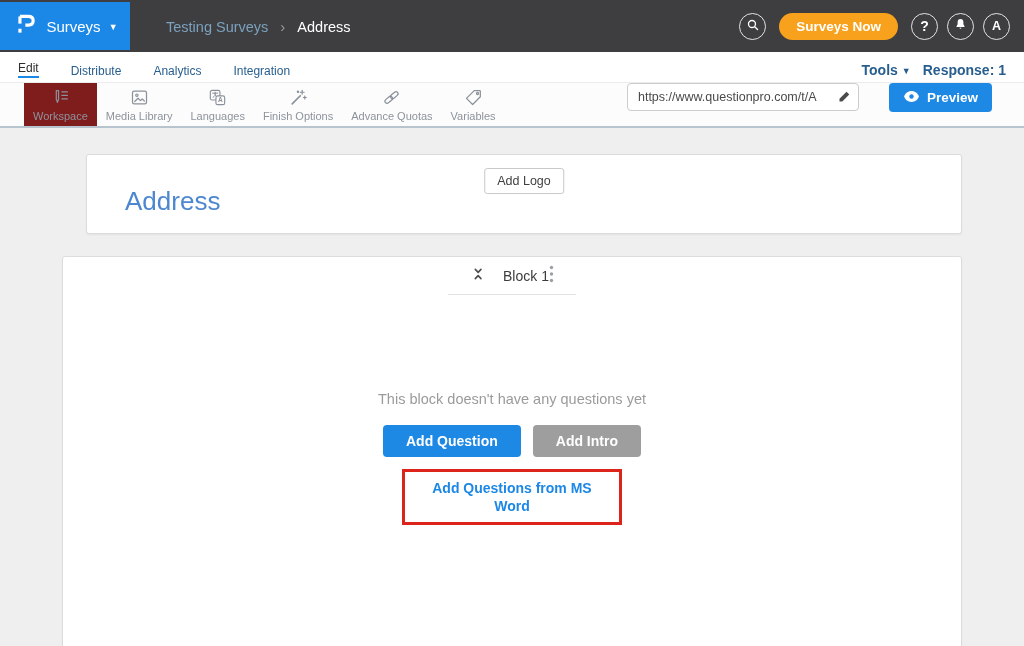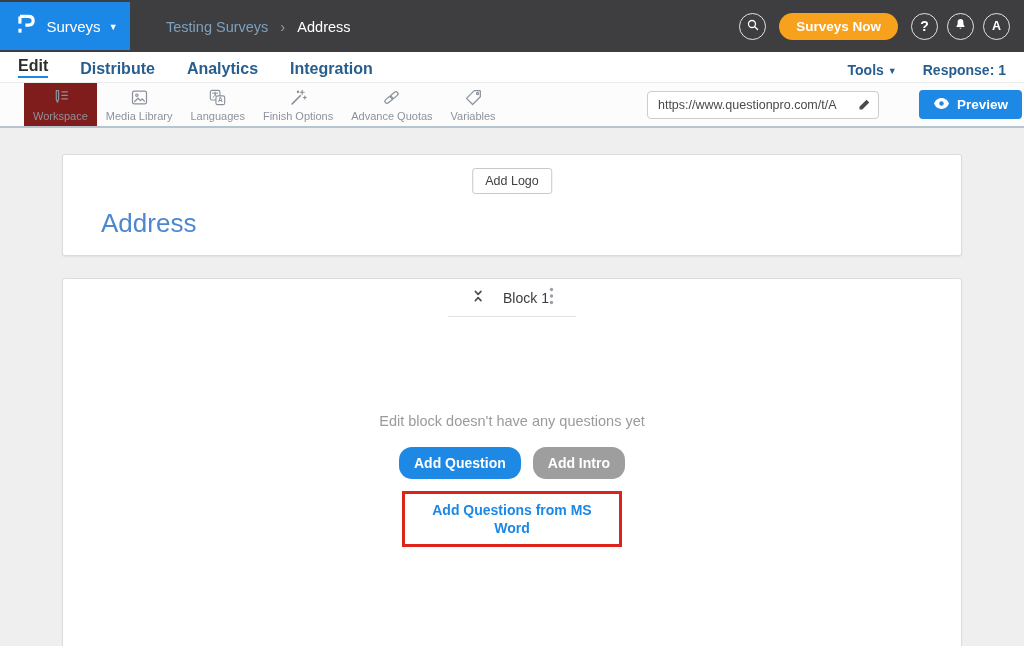--- a/index.html
+++ b/index.html
@@ -25,64 +25,64 @@
   .crumb-current{color:#fff;}
   .topbar-right{margin-left:auto;display:flex;align-items:center;gap:9px;padding-right:14px;}
   .circle-btn{width:27px;height:27px;border:1.5px solid rgba(255,255,255,.85);border-radius:50%;
         display:flex;align-items:center;justify-content:center;color:#fff;font-weight:bold;
         font-size:14px;cursor:pointer;flex:0 0 auto;background:transparent;}
   .circle-btn.avatar{font-size:12.5px;}
   .upgrade{background:var(--upgrade-orange);color:#fff;font-weight:bold;font-size:13.5px;
         padding:6px 17px;border-radius:15px;border:none;cursor:pointer;margin:0 4px;}
   
   .navbar{height:30px;background:#fff;display:flex;align-items:flex-end;padding:0 18px 4px;}
-  .nav-tab{font-size:16px;font-weight:700;color:var(--nav-link);margin-right:32px;cursor:pointer;}
+  .nav-tab{font-size:12px;font-weight:400;color:var(--nav-link);margin-right:32px;cursor:pointer;}
   .nav-tab.active{color:#2d2d2d;border-bottom:2px solid var(--brand-blue);padding-bottom:1px;}
-  .nav-right{margin-left:auto;display:flex;gap:26px;font-size:14px;color:var(--nav-link);
+  .nav-right{margin-left:auto;display:flex;gap:12px;font-size:14px;color:var(--nav-link);
         font-weight:600;}
   .nav-right .caret2{font-size:9px;margin-left:4px;position:relative;top:-1px;}
   .tools-btn,.response-link{cursor:pointer;}
   
   .toolbar{height:46px;background:#fcfcfc;border-top:1px solid #ececec;
         border-bottom:2px solid #b7c4cd;display:flex;align-items:stretch;padding-left:24px;}
   .tool-item{min-width:62px;padding:0 9px;display:flex;flex-direction:column;align-items:center;
         justify-content:center;gap:2px;cursor:pointer;}
   .tool-item.active{background:#7f1d1d;}
   .tool-item svg{display:block;}
   .tool-label{font-size:11px;color:#8d939c;white-space:nowrap;}
-  .url-wrap{margin-left:auto;display:flex;align-items:center;gap:12px;padding-right:2px;}
+  .url-wrap{margin-left:auto;display:flex;align-items:flex-start;gap:2px;padding-right:32px;}
   .url-field{position:relative;}
   .url-input{width:232px;height:28px;border:1px solid #ccc;border-radius:4px;font-size:12.5px;
         color:#4a4a4a;padding:0 26px 0 10px;background:#fff;outline:none;
         font-family:"Liberation Sans",sans-serif;}
   .url-edit{position:absolute;right:7px;top:6px;cursor:pointer;}
   .preview-btn{background:#1e88e5;color:#fff;border:none;border-radius:4px;height:29px;
         padding:0 14px;font-size:13.5px;font-weight:bold;display:flex;align-items:center;gap:7px;
         cursor:pointer;font-family:"Liberation Sans",sans-serif;margin-left:28px;}
   
   .main{padding:26px 62px 0;}
   .card{background:#fff;border:1px solid #dcdcdc;border-radius:3px;
         box-shadow:0 1px 2px rgba(0,0,0,.06);}
-  .header-card{height:102px;position:relative;}
+  .header-card{height:80px;position:relative;margin-left:24px;}
   .add-logo-btn{position:absolute;top:13px;left:50%;transform:translateX(-50%);background:#fff;
         border:1px solid #c9c9c9;border-radius:3px;padding:5px 12px;font-size:12.5px;color:#3f3f3f;
         cursor:pointer;font-family:"Liberation Sans",sans-serif;}
   .survey-title{position:absolute;left:38px;bottom:16px;font-size:26px;color:var(--title-blue);
         cursor:text;}
   .block-card{margin-top:22px;height:394px;display:flex;flex-direction:column;align-items:center;}
   .block-header{height:38px;flex:0 0 auto;display:flex;align-items:center;padding:0 22px;
         border-bottom:1px solid #e2e2e2;}
   .collapse-btn{cursor:pointer;display:flex;align-items:center;}
   .block-title{margin-left:16px;font-size:14px;color:#3c3c3c;cursor:pointer;}
   .kebab{margin-left:auto;cursor:pointer;display:flex;align-items:center;}
   .block-body{flex:1;text-align:center;padding-top:96px;}
   .empty-msg{font-size:14.5px;color:var(--muted-gray);}
   .btn-row{margin-top:18px;display:flex;justify-content:center;gap:12px;}
-  .btn{border:none;border-radius:13px;color:#fff;font-size:14px;font-weight:bold;
-        padding:8px 15px;cursor:pointer;font-family:"Liberation Sans",sans-serif;}
+  .btn{border:none;border-radius:4px;color:#fff;font-size:14px;font-weight:bold;
+        padding:8px 23px;cursor:pointer;font-family:"Liberation Sans",sans-serif;}
   .btn-primary{background:#1e88e5;}
   .btn-gray{background:var(--button-gray);}
   .msword-box{margin:12px auto 0;width:220px;border:3px solid var(--highlight-red);padding:7px 11px;}
   .msword-link{color:var(--brand-blue);font-size:14px;font-weight:600;cursor:pointer;}
 </style>
 </head>
 <body>
 
 <div class="topbar">
   <div class="brand">
@@ -253,21 +253,21 @@
         <span>
           <svg width="5" height="18" viewBox="0 0 5 18" fill="#9aa0a6">
             <circle cx="2.5" cy="2.5" r="1.7"></circle>
               <circle cx="2.5" cy="9" r="1.7"></circle>
               <circle cx="2.5" cy="15.5" r="1.7"></circle>
           </svg>
         </span>
       </span>
     </div>
     <div class="block-body">
-      <div class="empty-msg">Edit block doesn't have any questions yet</div>
+      <div class="empty-msg">This block doesn't have any questions yet</div>
       <div class="btn-row">
         <button class="btn btn-primary">Add Question</button>
         <button class="btn btn-gray">Add Intro</button>
       </div>
       <div class="msword-box">
         <span class="msword-link">Add Questions from MS Word</span>
       </div>
     </div>
   </div>
 

